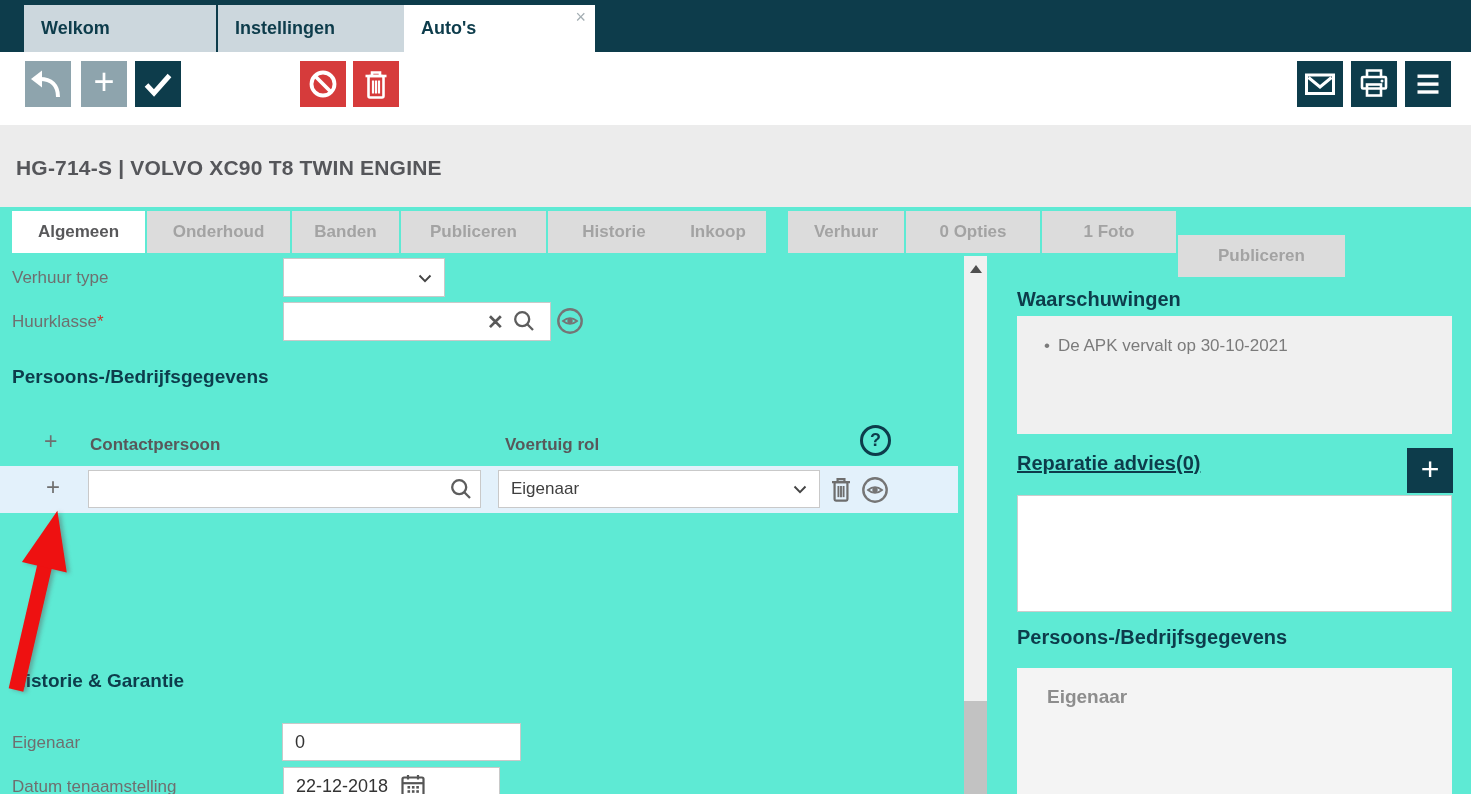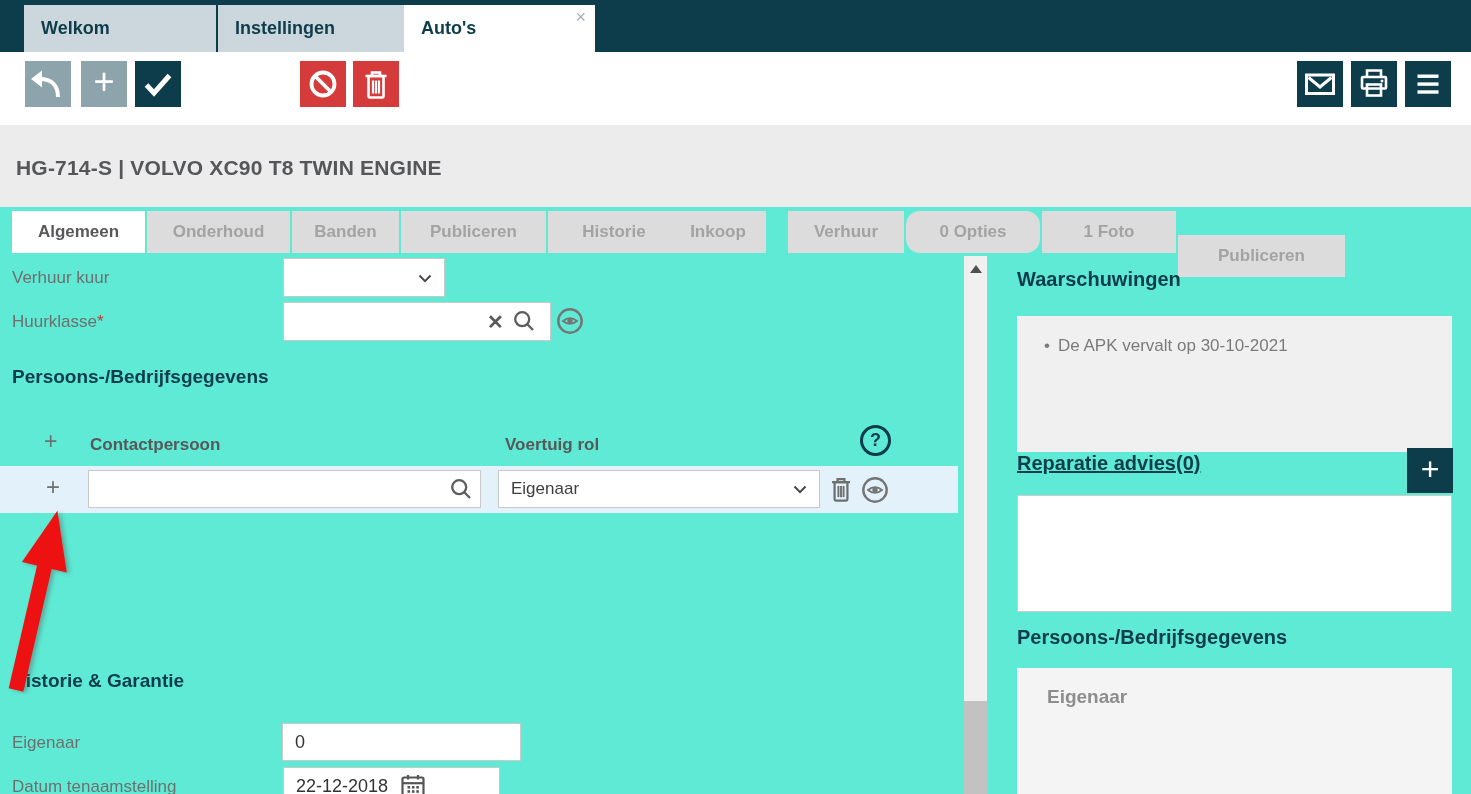--- a/index.html
+++ b/index.html
@@ -71,21 +71,21 @@
 
   
   .sb-track { position:absolute; left:964px; top:256px; width:23px; height:538px; background:#f0f0f0; }
   .sb-up { position:absolute; left:970px; top:265px; width:0; height:0;
            border-left:6px solid transparent; border-right:6px solid transparent;
            border-bottom:8px solid #4f4f4f; cursor:pointer; }
   .sb-thumb { position:absolute; left:964px; top:701px; width:23px; height:93px; background:#c2c2c2; cursor:pointer; }
 
   
   .side-h { position:absolute; margin:0; font-size:20px; font-weight:bold; color:#0d3c4b; white-space:nowrap; }
-  .warnbox { position:absolute; left:1017px; top:316px; width:435px; height:136px; background:#f0f0f0;
+  .warnbox { position:absolute; left:1017px; top:316px; width:435px; height:118px; background:#f0f0f0;
              box-sizing:border-box; padding:15px 10px 0 27px; }
   .warn-item { font-size:17px; color:#7b7b7b; line-height:30px; white-space:nowrap; }
   .warn-item .bullet { margin-right:8px; }
   .rep-link { position:absolute; left:1017px; top:452px; font-size:20px; font-weight:bold; color:#0d3c4b;
               text-decoration:underline; cursor:pointer; white-space:nowrap; }
   .rep-plus { position:absolute; left:1407px; top:448px; width:46px; height:45px; top:448px; }
   .rep-box { position:absolute; left:1017px; top:495px; width:435px; height:117px; background:#fff;
              border:1px solid #cccccc; box-sizing:border-box; }
   .owner-box { position:absolute; left:1017px; top:668px; width:435px; height:126px; background:#f4f4f4; }
   .owner-text { position:absolute; left:30px; top:18px; font-size:19px; font-weight:bold; color:#8d8d8d; }
@@ -172,26 +172,26 @@
   </div>
 
   <nav>
     <div class="stab active" style="left:12px;   width:133px;">Algemeen</div>
     <div class="stab" style="left:147px;  width:143px;">Onderhoud</div>
     <div class="stab" style="left:292px;  width:107px;">Banden</div>
     <div class="stab" style="left:401px;  width:145px;">Publiceren</div>
     <div class="stab" style="left:548px;  width:132px;">Historie</div>
     <div class="stab" style="left:670px;  width:96px;">Inkoop</div>
     <div class="stab" style="left:788px;  width:116px;">Verhuur</div>
-    <div class="stab" style="left:906px;  width:134px;border-radius:14px;">0 Opties</div>
+    <div class="stab" style="left:906px;  width:134px;">0 Opties</div>
     <div class="stab" style="left:1042px; width:134px;">1 Foto</div>
     <div class="stab" style="left:1178px; width:167px;margin-top:24px;">Publiceren</div>
   </nav>
 
-  <span class="form-label" style="left:12px; top:268px;">Verhuur kuur</span>
+  <span class="form-label" style="left:12px; top:268px;">Verhuur type</span>
   <div class="fieldbox selectbox" style="left:283px; top:258px; width:162px; height:39px;">
     <span class="sel-value"></span>
     <svg class="chev" width="14" height="9" viewBox="0 0 14 9">
       <polyline points="1.5,1.5 7,7.2 12.5,1.5" fill="none" stroke="#444" stroke-width="1.9"></polyline>
     </svg>
   </div>
 
   <span class="form-label" style="left:12px; top:312px;"><span>Huurklasse</span><span class="req">*</span></span>
   <div class="fieldbox searchwrap" style="left:283px; top:302px; width:268px; height:39px;">
     <input type="text" value="" style="">
@@ -275,21 +275,21 @@
       <rect x="7.5" y="17.2" width="2.6" height="2.6" fill="#555"></rect>
         <rect x="11.9" y="17.2" width="2.6" height="2.6" fill="#555"></rect>
         <rect x="16.3" y="17.2" width="2.6" height="2.6" fill="#555"></rect>
     </svg>
   </div>
 
   <div class="sb-track"></div>
   <div class="sb-up"></div>
   <div class="sb-thumb"></div>
 
-  <h2 class="side-h" style="left:1017px; top:268px;">Waarschuwingen</h2>
+  <h2 class="side-h" style="left:1017px; top:288px;">Waarschuwingen</h2>
   <div class="warnbox">
     <div class="warn-item"><span class="bullet">•</span><span>De APK vervalt op 30-10-2021</span></div>
   </div>
 
   <a class="rep-link">Reparatie advies(0)</a>
   <button class="btn teal rep-plus">
     <span class="plus-glyph" style="font-size:32px;">+</span>
   </button>
   <div class="rep-box"></div>
 

